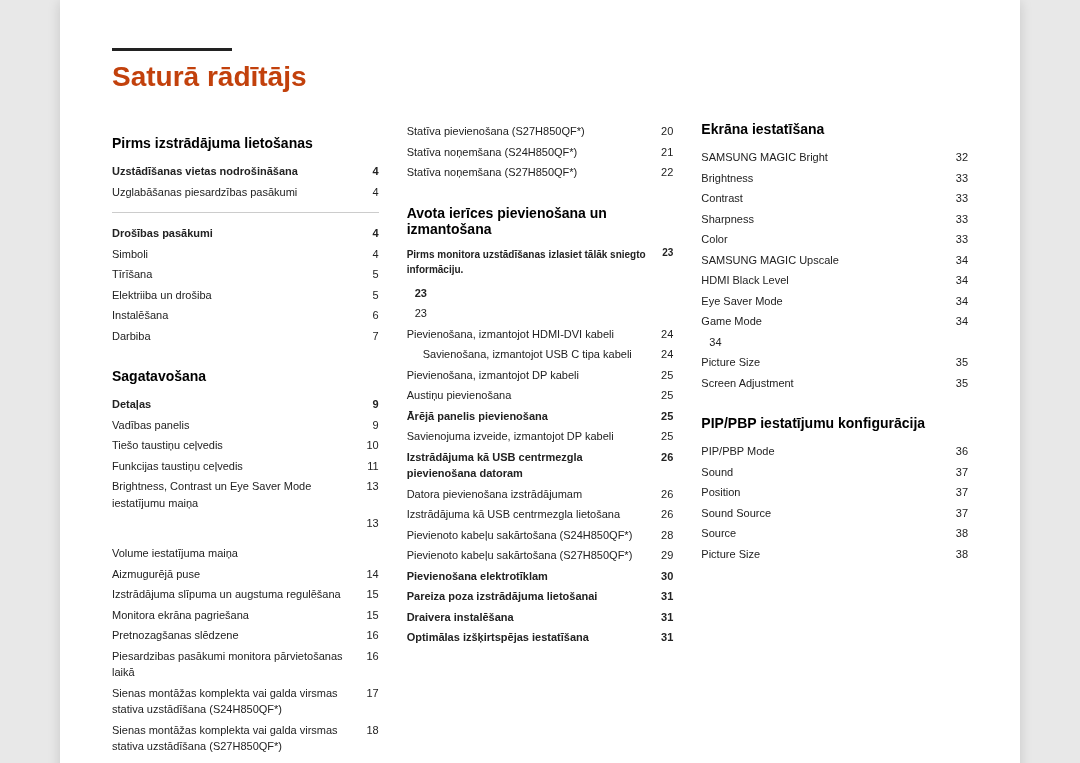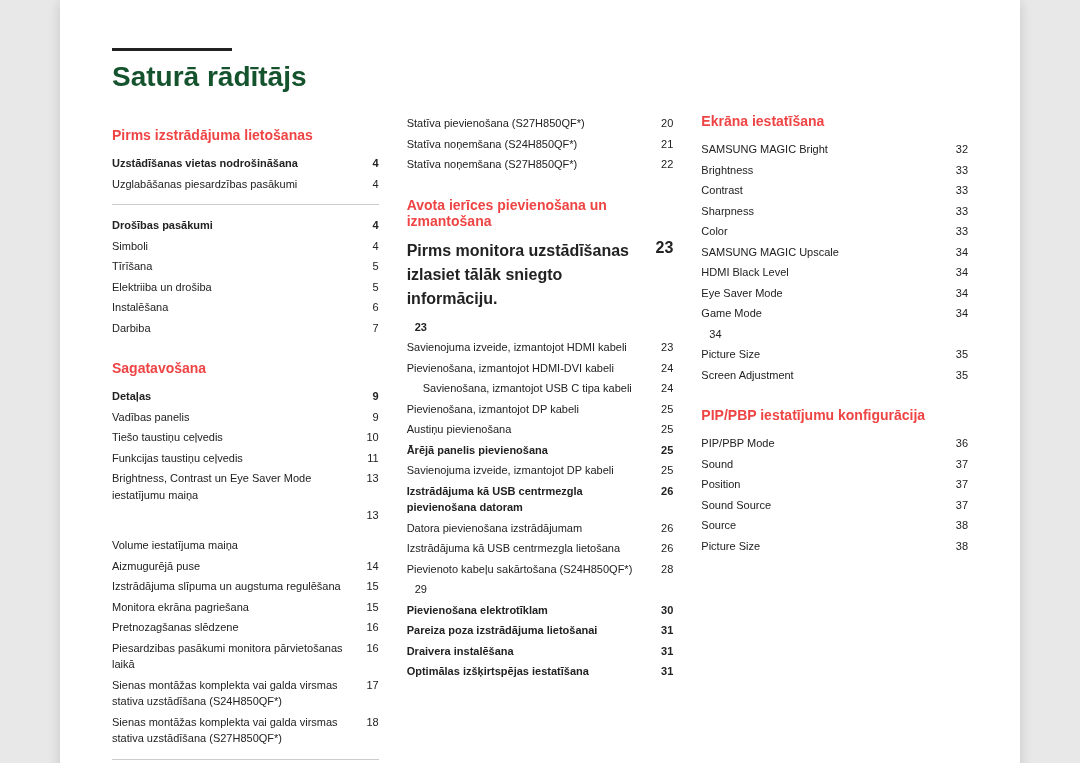--- a/index.html
+++ b/index.html
@@ -21,37 +21,37 @@
     }
     .title-bar {
       width: 120px;
       height: 3px;
       background: #222;
       margin-bottom: 10px;
     }
     .page-title {
       font-size: 28px;
       font-weight: 700;
-      color: #14532d;
-      margin-bottom: 20px;
+      color: #c2410c;
+      margin-bottom: 28px;
     }
     .columns {
       display: flex;
       gap: 0;
       width: 100%;
     }
     .col {
       flex: 1;
       padding-right: 28px;
     }
     .col:last-child { padding-right: 0; }
     .section-title {
       font-size: 14px;
       font-weight: 700;
-      color: #ef4444;
+      color: #000000;
       margin-bottom: 10px;
       margin-top: 0;
     }
     .toc-entry {
       display: flex;
       justify-content: space-between;
       font-size: 11px;
       color: #222;
       padding: 2px 0;
       line-height: 1.5;
@@ -197,30 +197,29 @@
             <span style="flex: 1 1 0%;">Statīva noņemšana (S24H850QF*)</span>
             <span class="num">21</span>
           </div>
           <div class="toc-entry">
             <span style="flex: 1 1 0%;">Statīva noņemšana (S27H850QF*)</span>
             <span class="num">22</span>
           </div>
         </div>
       <div class="section-gap">
         <div class="section-title">Avota ierīces pievienošana un izmantošana</div>
-        <div id="col2-note" style="display:flex;justify-content:space-between;font-size:16px;color:#222;margin-bottom:6px;">
+        <div id="col2-note" style="display:flex;justify-content:space-between;font-size:10px;color:#222;margin-bottom:6px;">
           <span style="font-weight:700;flex:1;line-height:1.5;">Pirms monitora uzstādīšanas izlasiet tālāk sniegto informāciju.</span>
           <span style="margin-left:8px;font-weight:700;">23</span>
         </div>
         <div id="col2-section2-entries">
             <div class="toc-entry bold">
               <span class="num">23</span>
             </div>
             <div class="toc-entry">
-              <span style="flex: 1 1 0%;">Savienojuma izveide, izmantojot HDMI kabeli</span>
               <span class="num">23</span>
             </div>
             <div class="toc-entry">
               <span style="flex: 1 1 0%;">Pievienošana, izmantojot HDMI-DVI kabeli</span>
               <span class="num">24</span>
             </div>
             <div class="toc-entry">
               <span style="flex: 1 1 0%; margin-left: 16px;">Savienošana, izmantojot USB C tipa kabeli</span>
               <span class="num">24</span>
             </div>
@@ -250,20 +249,21 @@
             </div>
             <div class="toc-entry">
               <span style="flex: 1 1 0%;">Izstrādājuma kā USB centrmezgla lietošana</span>
               <span class="num">26</span>
             </div>
             <div class="toc-entry">
               <span style="flex: 1 1 0%;">Pievienoto kabeļu sakārtošana (S24H850QF*)</span>
               <span class="num">28</span>
             </div>
             <div class="toc-entry">
+              <span style="flex: 1 1 0%;">Pievienoto kabeļu sakārtošana (S27H850QF*)</span>
               <span class="num">29</span>
             </div>
             <div class="toc-entry bold">
               <span style="flex: 1 1 0%;">Pievienošana elektrotīklam</span>
               <span class="num">30</span>
             </div>
             <div class="toc-entry bold">
               <span style="flex: 1 1 0%;">Pareiza poza izstrādājuma lietošanai</span>
               <span class="num">31</span>
             </div>

